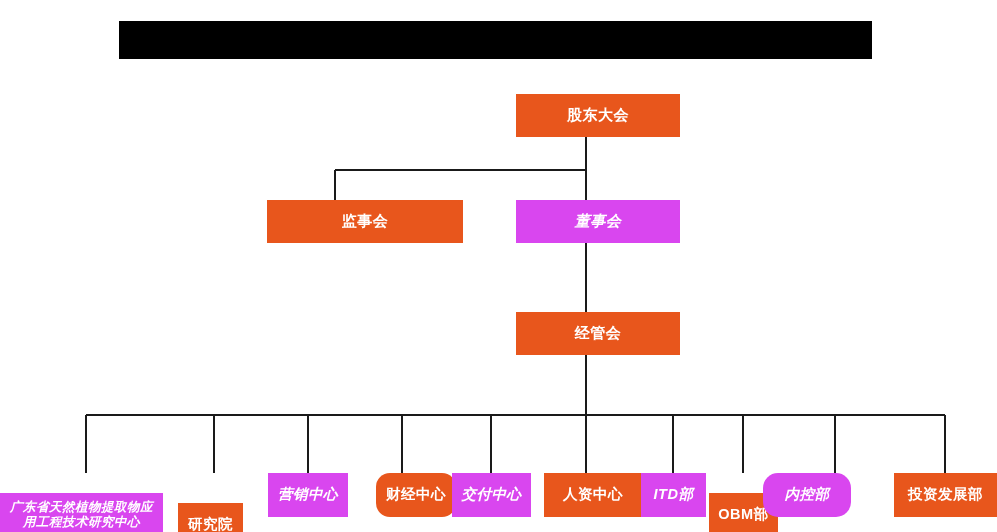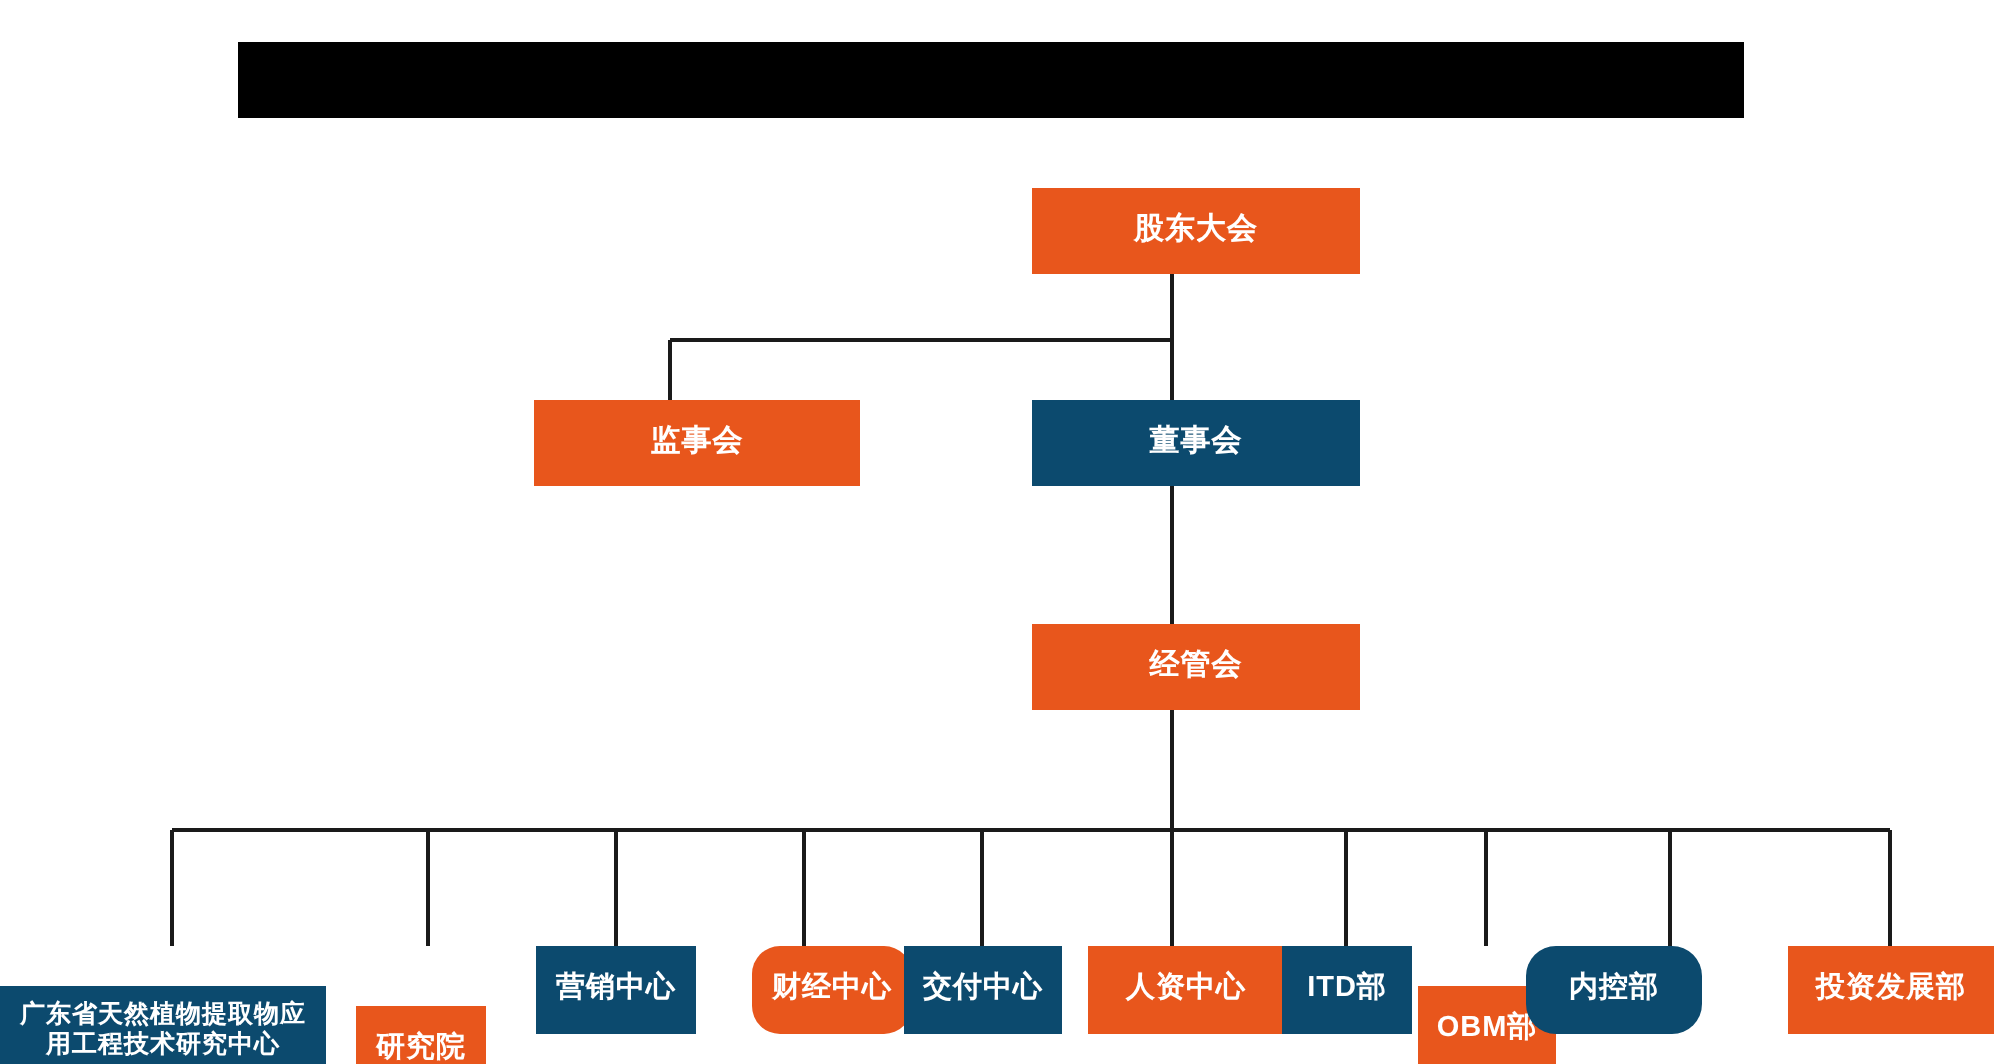--- a/index.html
+++ b/index.html
@@ -38,21 +38,21 @@
     justify-content: center;
     text-align: center;
     color: #ffffff;
     font-weight: bold;
     line-height: 1.22;
     letter-spacing: 0.5px;
     padding: 2px 4px;
     white-space: pre-line;
   }
   .org-box.tone-dark { background: #e8561c; }
-  .org-box.tone-light { background: #0c4a6e; }
+  .org-box.tone-light { background: #d946ef; font-style: italic; }
   .org-box.size-lg { font-size: 15px; margin-left: 12px; }
   .org-box.size-md { font-size: 14.5px; }
   .org-box.size-sm { font-size: 12.5px; margin-top: 20px; }
 </style>
 </head>
 <body>
 
 <div id="chart-root">
 
   <div class="redaction-bar" style="left: 119px; top: 21px; width: 753px; height: 38px; background: rgb(0, 0, 0);"></div>
@@ -72,21 +72,21 @@
       <line x1="491" y1="415" x2="491" y2="473" stroke="#1a1a1a" stroke-width="2"></line>
       <line x1="586" y1="415" x2="586" y2="473" stroke="#1a1a1a" stroke-width="2"></line>
       <line x1="673" y1="415" x2="673" y2="473" stroke="#1a1a1a" stroke-width="2"></line>
       <line x1="743" y1="415" x2="743" y2="473" stroke="#1a1a1a" stroke-width="2"></line>
       <line x1="835" y1="415" x2="835" y2="473" stroke="#1a1a1a" stroke-width="2"></line>
       <line x1="945" y1="415" x2="945" y2="473" stroke="#1a1a1a" stroke-width="2"></line>
     </svg>
 
   <div id="node-layer">
       <div class="org-box tone-dark size-lg" style="left: 504px; top: 94px; width: 164px; height: 43px;">股东大会</div>
-      <div class="org-box tone-dark size-lg" style="left: 255px; top: 200px; width: 163px; height: 43px;">监事会</div>
+      <div class="org-box tone-dark size-lg" style="left: 255px; top: 200px; width: 196px; height: 43px;">监事会</div>
       <div class="org-box tone-light size-lg" style="left: 504px; top: 200px; width: 164px; height: 43px;">董事会</div>
       <div class="org-box tone-dark size-lg" style="left: 504px; top: 312px; width: 164px; height: 43px;">经管会</div>
       <div class="org-box tone-light size-sm" style="left: 0px; top: 473px; width: 163px; height: 44px;">广东省天然植物提取物应
 用工程技术研究中心</div>
       <div class="org-box tone-dark size-md" style="left: 178px; top: 471px; width: 65px; height: 44px; margin-top: 32px;">研究院</div>
       <div class="org-box tone-light size-md" style="left: 268px; top: 473px; width: 80px; height: 44px;">营销中心</div>
       <div class="org-box tone-dark size-md" style="left: 376px; top: 473px; width: 80px; height: 44px; border-radius: 14px;">财经中心</div>
       <div class="org-box tone-light size-md" style="left: 452px; top: 473px; width: 79px; height: 44px;">交付中心</div>
       <div class="org-box tone-dark size-md" style="left: 544px; top: 473px; width: 98px; height: 44px;">人资中心</div>
       <div class="org-box tone-light size-md" style="left: 641px; top: 473px; width: 65px; height: 44px;">ITD部</div>

